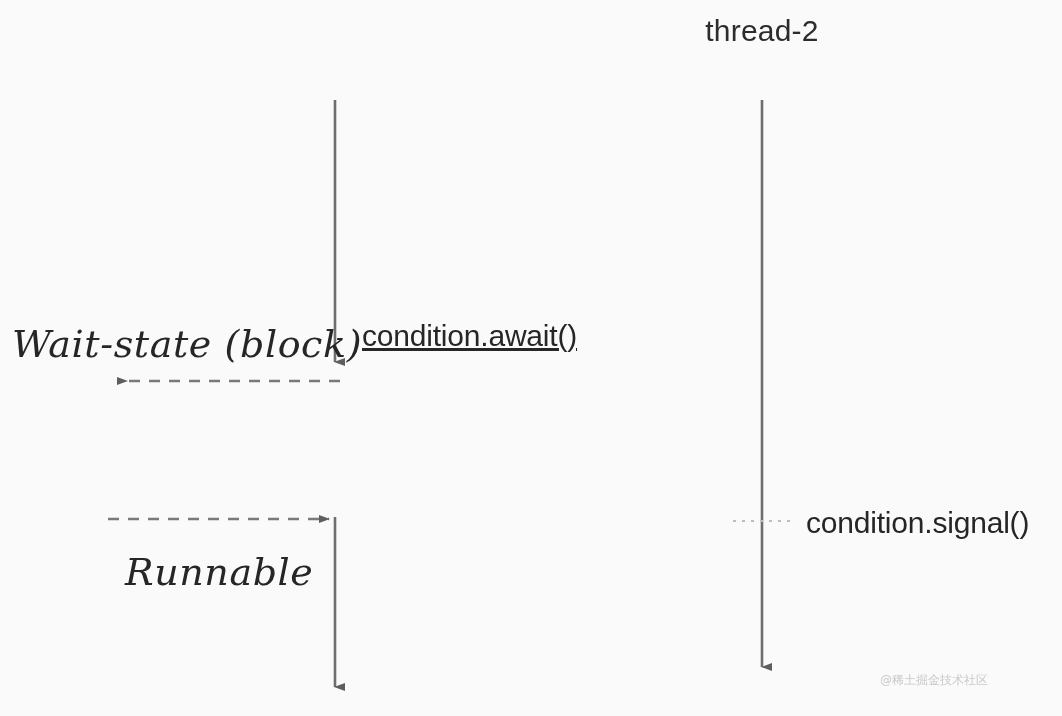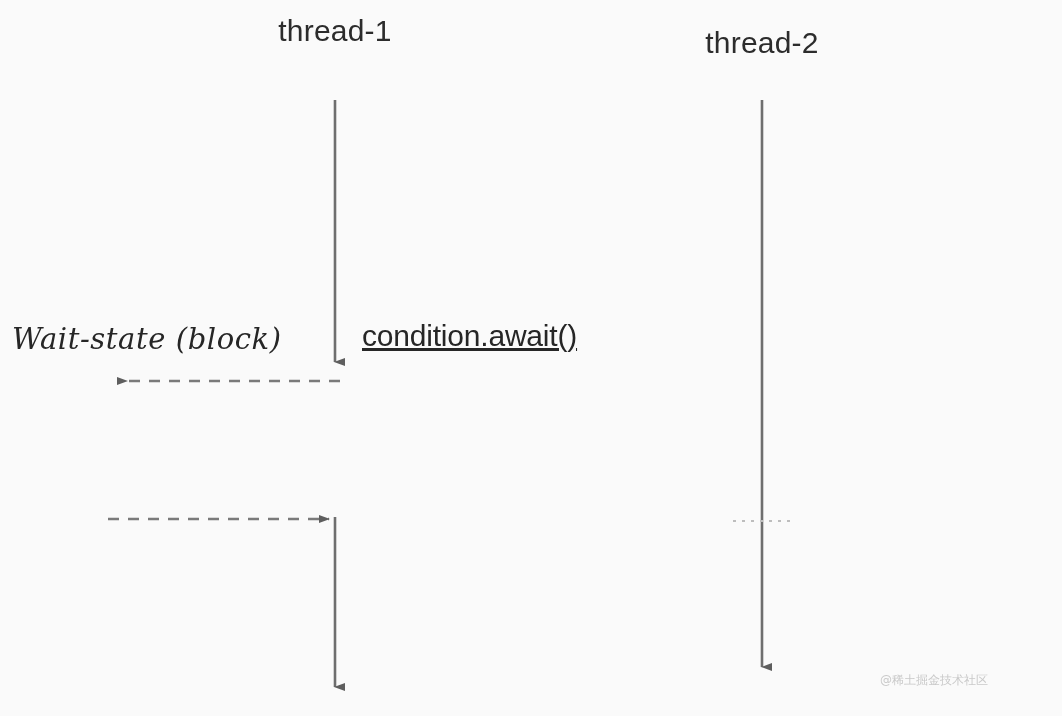--- a/index.html
+++ b/index.html
@@ -42,21 +42,21 @@
   }
   .api-label {
     font-family: "Liberation Sans", sans-serif;
     font-size: 30px;
     font-weight: 400;
     letter-spacing: -0.2px;
     color: #262626;
   }
   .hand-label {
     font-family: "DejaVu Serif", serif;
-    font-size: 29px;
+    font-size: 38px;
     font-style: italic;
     font-weight: 400;
     letter-spacing: 0.6px;
     color: #262626;
   }
   .watermark {
     position: absolute;
     font-family: "DejaVu Sans", sans-serif;
     font-size: 12px;
     color: #c9c9c9;
@@ -87,25 +87,26 @@
 
     <line x1="762" y1="100" x2="762" y2="667" stroke="#6e6e6e" stroke-width="2.6" marker-end="url(#arrow-down)"></line>
 
     <line x1="340" y1="381" x2="118" y2="381" stroke="#7a7a7a" stroke-width="2.4" stroke-dasharray="11 9" marker-end="url(#arrow-left)"></line>
 
     <line x1="108" y1="519" x2="329" y2="519" stroke="#7a7a7a" stroke-width="2.4" stroke-dasharray="11 9" marker-end="url(#arrow-right)"></line>
 
     <line x1="733" y1="521" x2="793" y2="521" stroke="#bdbdbd" stroke-width="2" stroke-dasharray="3 6"></line>
   </svg>
 
-  <div class="lbl thread-title" style="left:335px; top:14px;">thread-1</div>
 
-  <div class="lbl thread-title" style="left:762px; top:14px;margin-top:12px;">thread-2</div>
+  <div class="lbl thread-title" style="left:762px; top:14px;">thread-2</div>
 
   <div class="lbl api-label" style="left:362px; top:319px;text-decoration:underline;">condition.await()</div>
 
+  <div class="lbl api-label" style="left:806px; top:506px;">condition.signal()</div>
 
   <div class="lbl hand-label" style="left:12px; top:322px;">Wait-state (block)</div>
 
+  <div class="lbl hand-label" style="left:125px; top:550px;">Runnable</div>
 
   <div class="watermark" style="left:880px; top:672px;">@稀土掘金技术社区</div>
 
 </div>
 
 </body></html>

